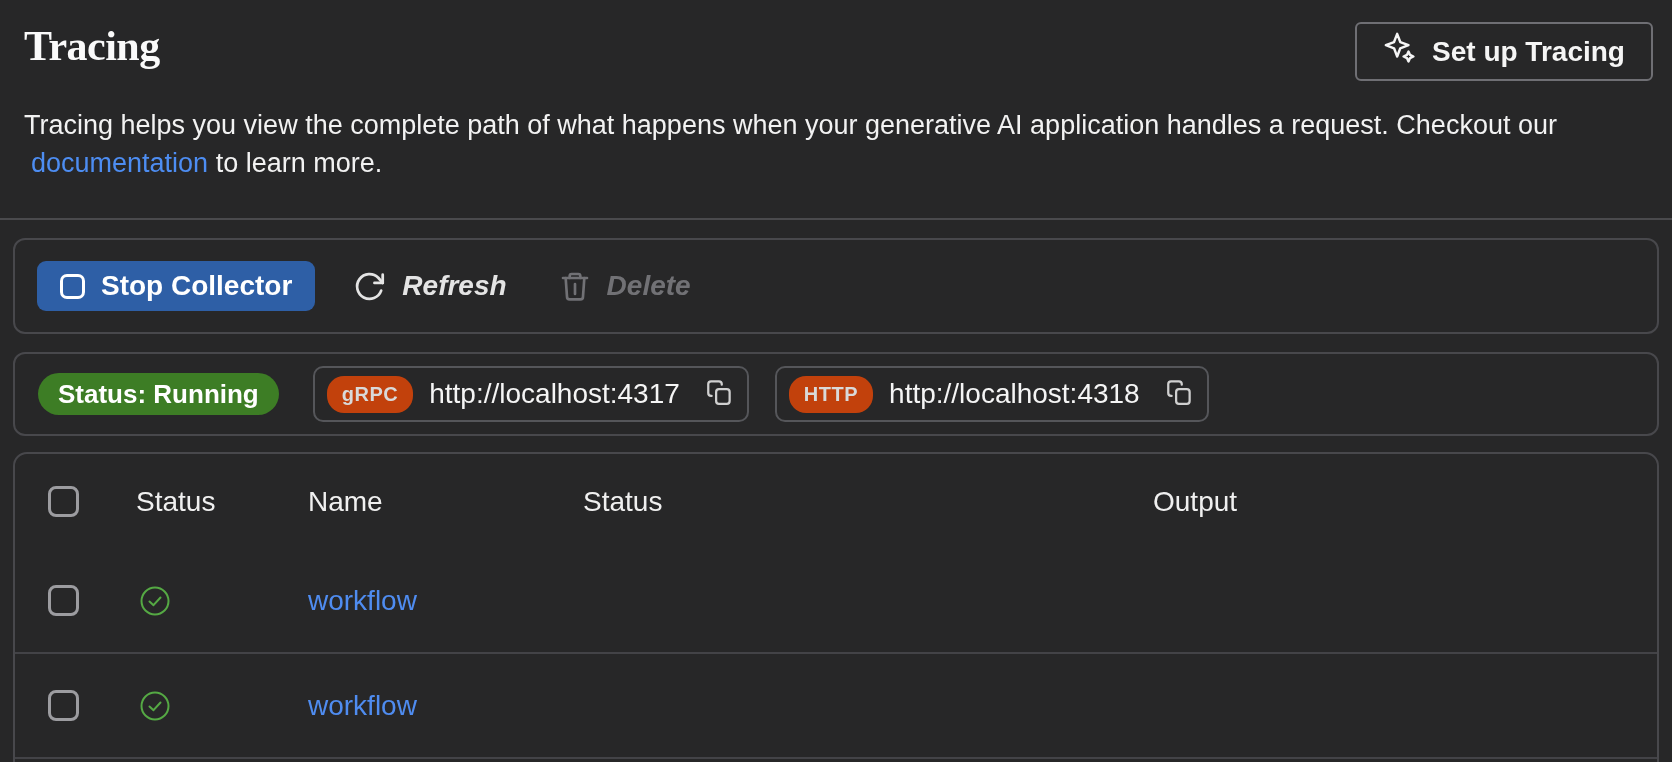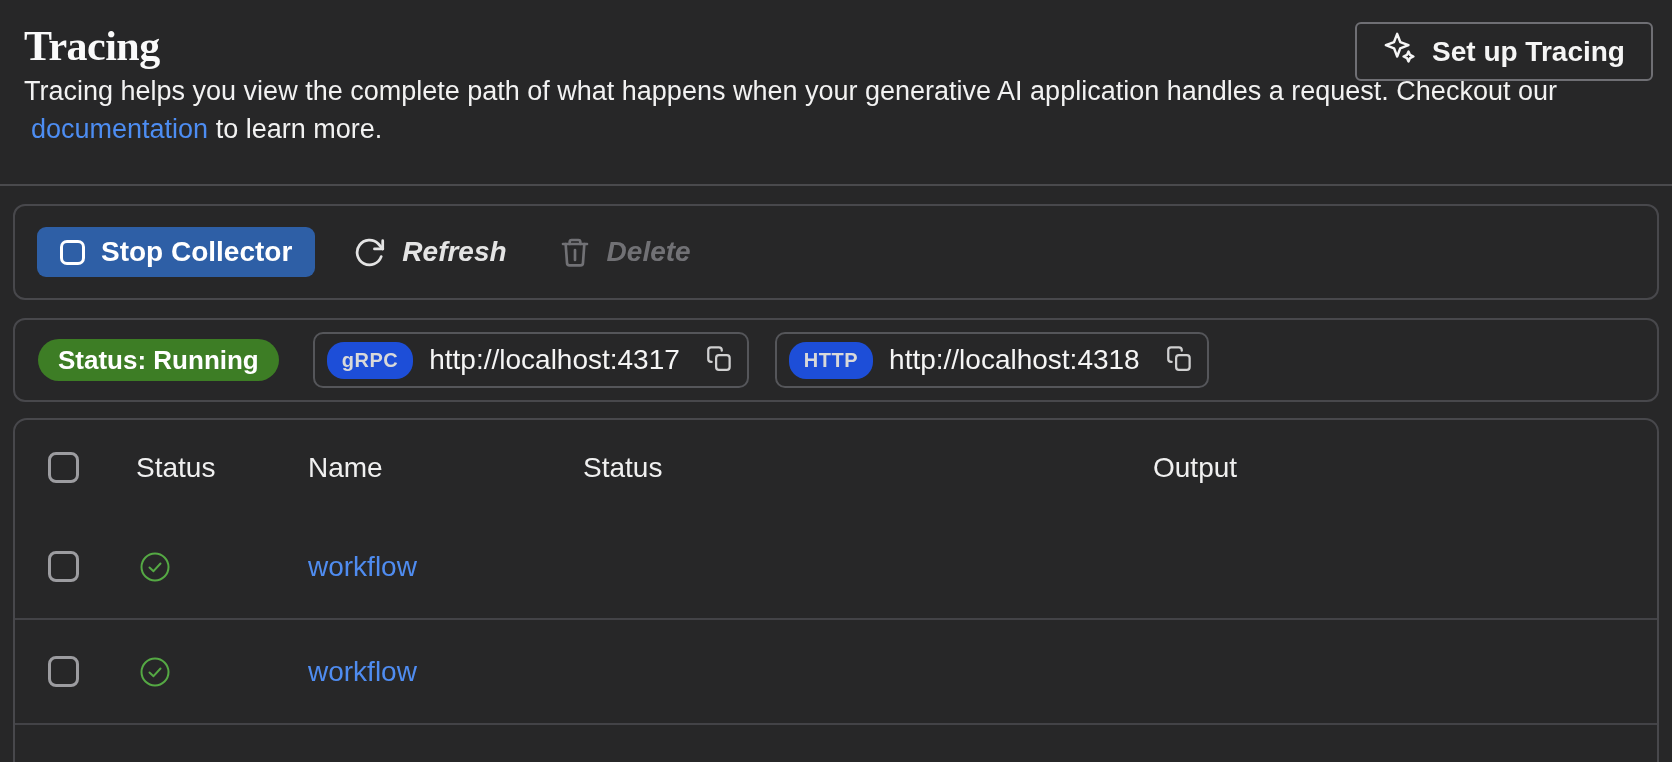--- a/index.html
+++ b/index.html
@@ -15,21 +15,21 @@
   .header { position: relative; padding: 20px 24px 0; }
   .page-title { font-size: 42px; line-height: 52px; font-weight: 700; color: #fafafa; letter-spacing: -0.5px; font-family: Liberation Serif, serif; }
   .setup-btn {
     position: absolute; top: 22px; right: 19px;
     height: 59px; min-width: 298px; padding: 0 26px;
     background: transparent; border: 2px solid #6f6f74; border-radius: 6px;
     color: #f5f5f5; font-size: 28px; font-weight: 700;
     display: flex; align-items: center; justify-content: center; gap: 15px;
     cursor: pointer; font-family: inherit;
   }
-  .description { font-size: 27px; line-height: 38px; color: #f2f2f2; }
+  .description { margin-top: 34px; font-size: 27px; line-height: 38px; color: #f2f2f2; }
   .doc-link { color: #4d8df2; text-decoration: none; margin-left: 7px; cursor: pointer; }
 
   .divider { margin-top: 36px; border: none; border-top: 2px solid #4a4a4d; width: 100%; }
 
   
   .card {
     margin: 18px 13px 0; border: 2px solid #48484c; border-radius: 12px;
     display: flex; align-items: center;
   }
   .toolbar-card { height: 96px; padding: 0 22px; }
@@ -57,21 +57,21 @@
     background: #3d7d25; color: #ffffff; font-size: 26px; font-weight: 700;
     display: flex; align-items: center; white-space: nowrap;
   }
   .endpoint {
     margin-left: 34px; height: 56px; padding: 0 14px 0 12px;
     border: 2px solid #55565a; border-radius: 10px;
     display: flex; align-items: center; gap: 16px;
   }
   .endpoint + .endpoint { margin-left: 26px; }
   .proto-pill {
-    background: #1d4ed8; color: #d9d9d9; font-size: 20px; font-weight: 700;
+    background: #c2410c; color: #d9d9d9; font-size: 20px; font-weight: 700;
     padding: 7px 15px; border-radius: 17px; letter-spacing: 0.5px;
   }
   .endpoint-url { font-size: 28px; color: #f5f5f5; white-space: nowrap; }
   .copy-btn { background: none; border: none; padding: 0; margin-left: 10px; cursor: pointer; display: flex; }
 
   
   .table-card {
     margin: 16px 13px 0; border: 2px solid #48484c; border-radius: 14px;
     height: 360px; overflow: hidden; background: #272728;
   }

